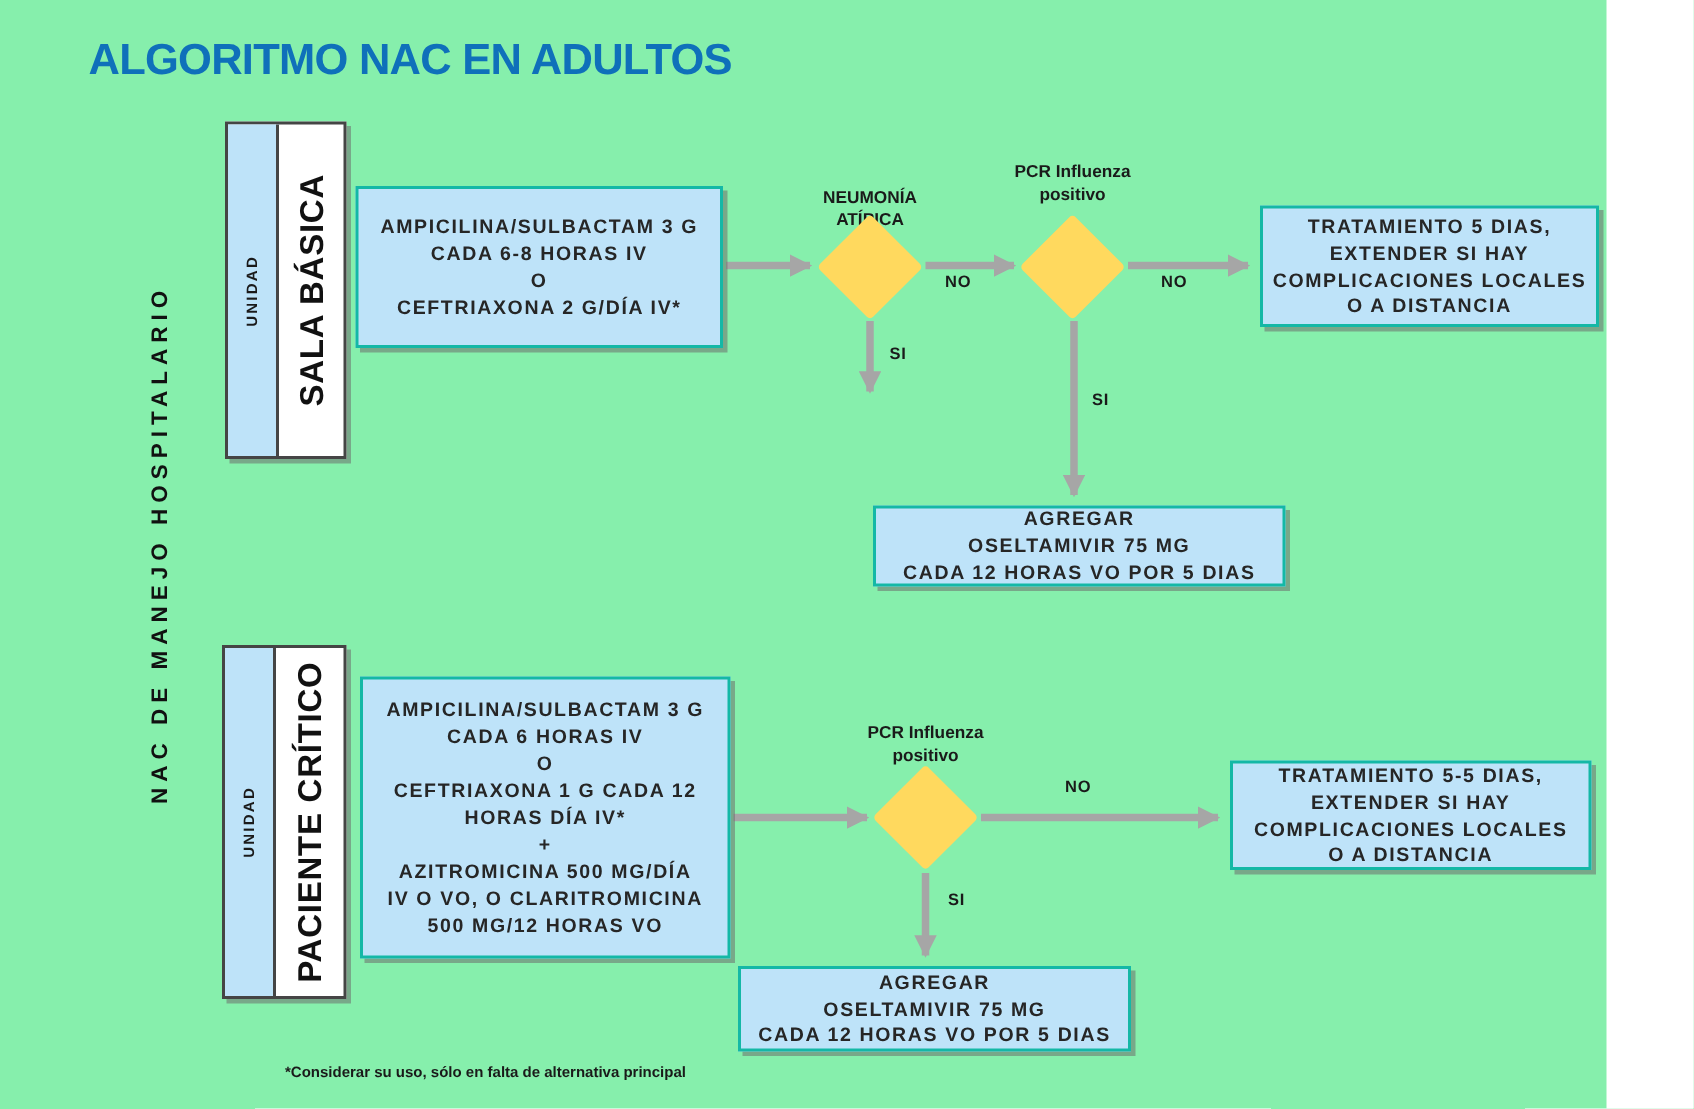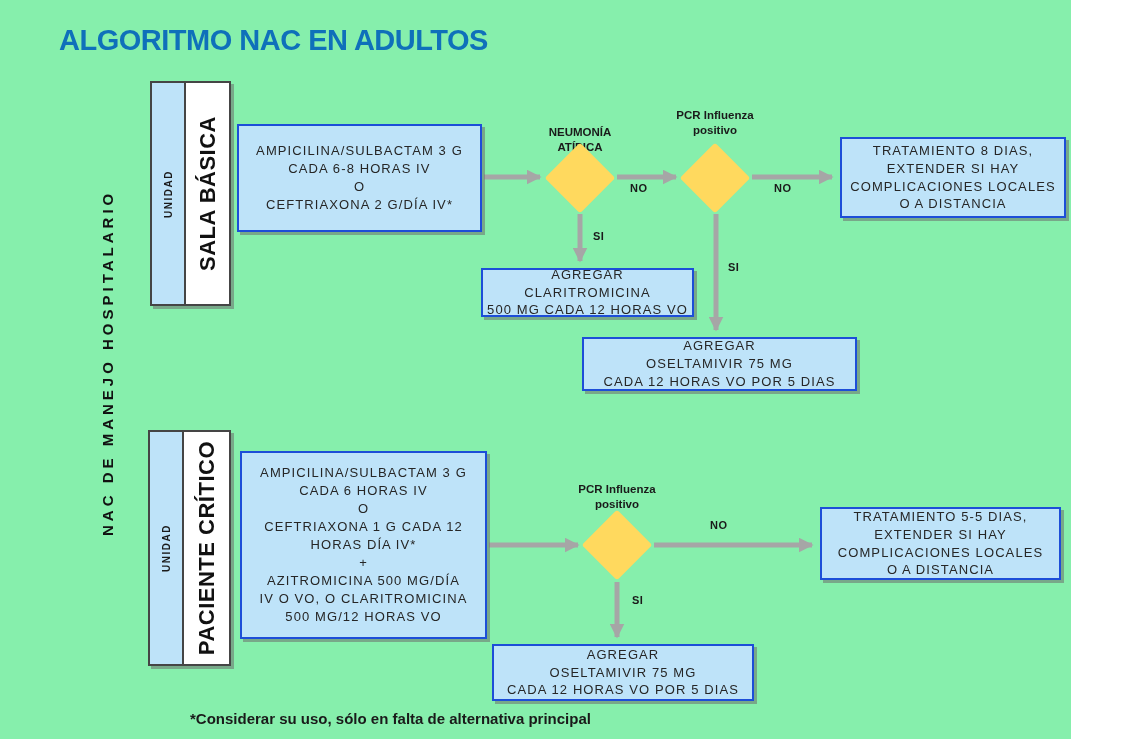--- a/index.html
+++ b/index.html
@@ -24,44 +24,44 @@
   .unit-strip {
     width:32px; background:#BEE3F9; border-right:2px solid #454545;
     display:flex; align-items:center; justify-content:center;
     font-size:10px; font-weight:bold; color:#1a1a1a; letter-spacing:1.5px;
   }
   .unit-name {
     flex:1; display:flex; align-items:center; justify-content:center;
     font-size:22px; font-weight:bold; color:#111; letter-spacing:0.5px;
   }
   .bluebox {
-    position:absolute; background:#BEE3F9; border:2px solid #1d4ed8;
+    position:absolute; background:#BEE3F9; border:2px solid #14b8a6;
     box-shadow:3px 3px 0 rgba(110,110,110,0.55);
     display:flex; align-items:center; justify-content:center;
-    text-align:center; font-weight:normal; color:#262626;
+    text-align:center; font-weight:bold; color:#262626;
     font-size:13px; letter-spacing:1.1px; line-height:1.38;
     white-space:pre-line; box-sizing:border-box; padding:2px 4px;
   }
   .diamond {
     position:absolute; width:50px; height:50px; background:#FFD95E;
     transform:rotate(45deg); border-radius:3px;
   }
   .dlabel {
     position:absolute; transform:translateX(-50%);
     text-align:center; font-size:11.5px; font-weight:bold; color:#1a1a1a;
     line-height:1.3; white-space:pre-line;
   }
   .clabel {
     position:absolute; font-size:11px; font-weight:bold; color:#1a1a1a;
     letter-spacing:0.5px;
     text-align:right;
   }
   .footnote {
     position:absolute; left:190px; top:710px;
-    font-size:15px; font-weight:bold; color:#1a1a1a;
+    font-size:10px; font-weight:bold; color:#1a1a1a;
   }
   svg.arrows { position:absolute; left:0; top:0; }
 </style>
 </head>
 <body>
 
 <div class="stage">
 
   <svg class="arrows" width="1129" height="739">
     <defs>
@@ -104,26 +104,24 @@
 
   <div class="dlabel" style="left:715px; top:108px;">PCR Influenza
 positivo</div>
   <div class="diamond" style="left:690px; top:153px;"></div>
 
   <div class="clabel" style="left:630px; top:182px;">NO</div>
   <div class="clabel" style="left:774px; top:182px;">NO</div>
   <div class="clabel" style="left:593px; top:230px;">SI</div>
   <div class="clabel" style="left:728px; top:261px;">SI</div>
 
-  <div class="bluebox" style="left:840px; top:137px; width:226px; height:81px;">TRATAMIENTO 8 DIAS,
+  <div class="bluebox" style="left:840px; top:137px; width:226px; height:81px;">TRATAMIENTO 5 DIAS,
 EXTENDER SI HAY
 COMPLICACIONES LOCALES
 O A DISTANCIA</div>
-  <div class="bluebox" style="left:481px; top:268px; width:213px; height:49px;">AGREGAR CLARITROMICINA
-500 MG CADA 12 HORAS VO</div>
   <div class="bluebox" style="left:582px; top:337px; width:275px; height:54px;">AGREGAR
 OSELTAMIVIR 75 MG
 CADA 12 HORAS VO POR 5 DIAS</div>
 
   <div class="unit-box" style="left:148px; top:430px; width:79px; height:232px;">
     <div class="unit-strip">
       <span class="vtext">UNIDAD</span>
     </div>
     <div class="unit-name">
       <span class="vtext">PACIENTE CRÍTICO</span>

